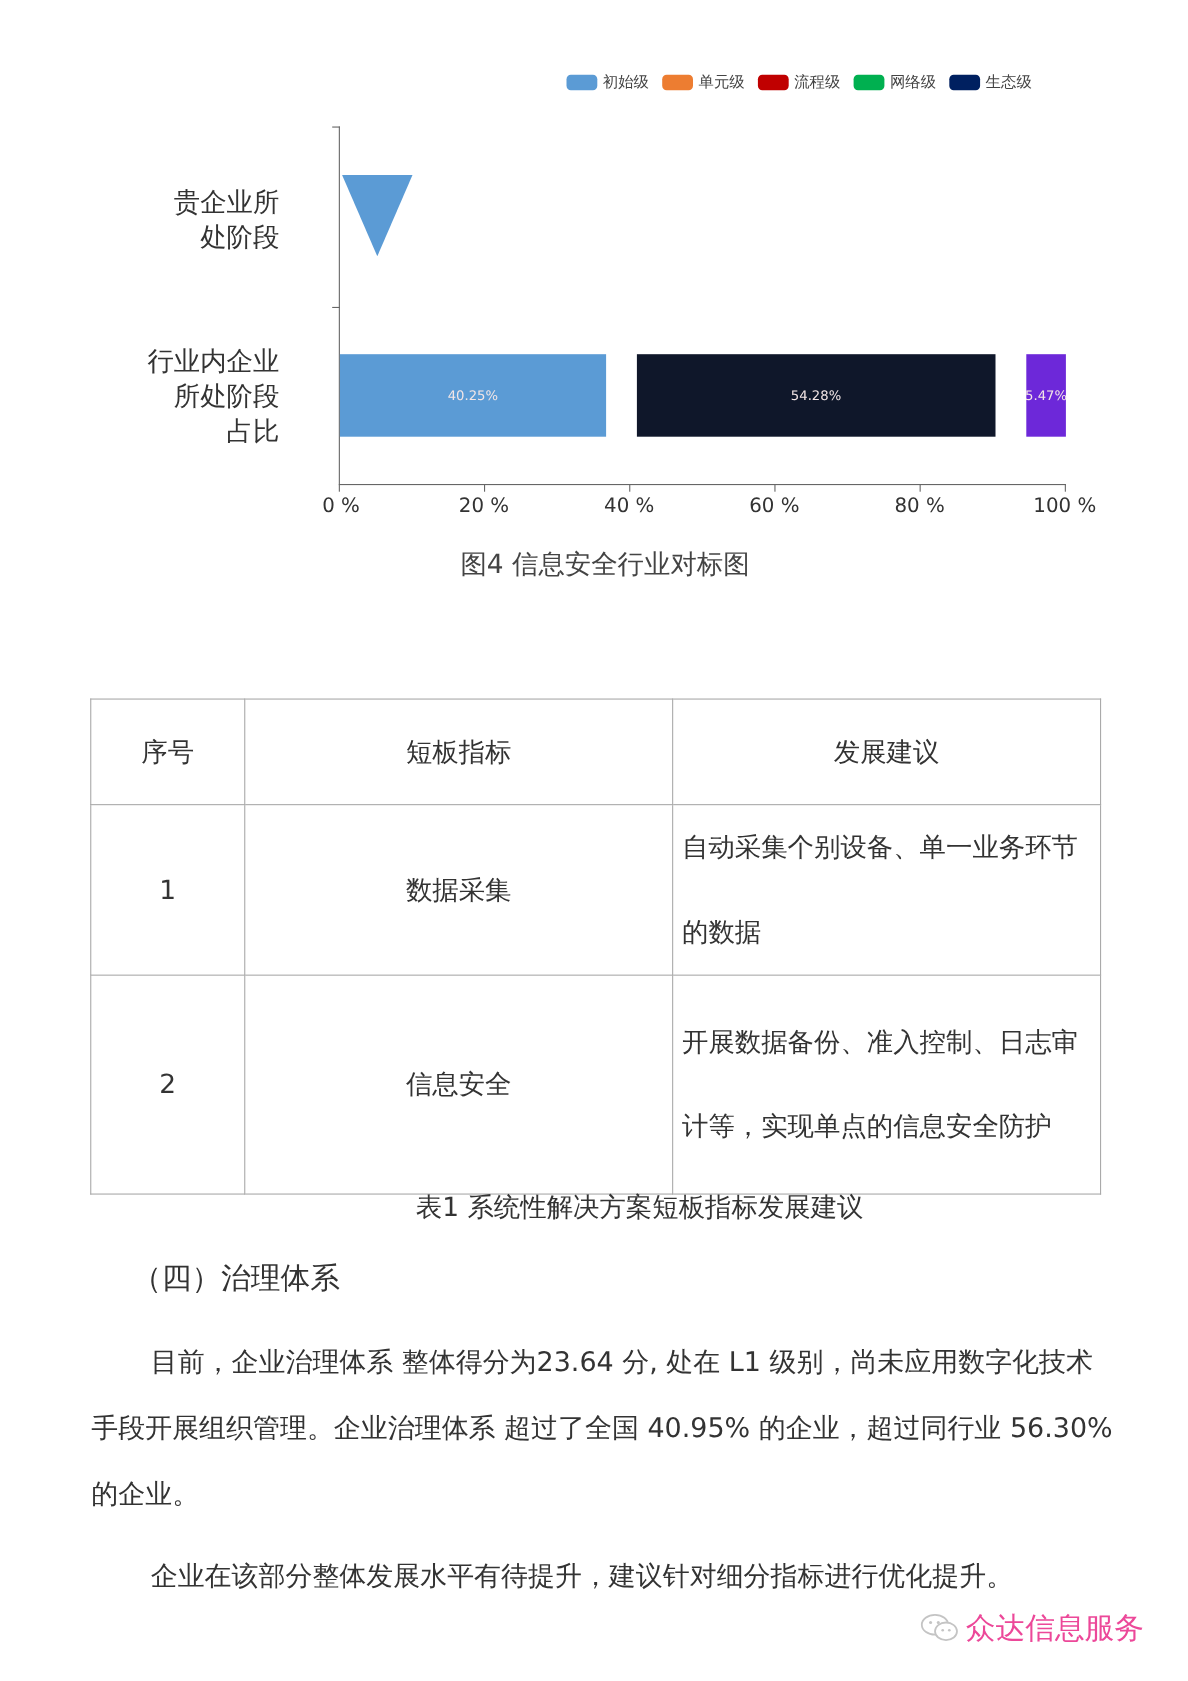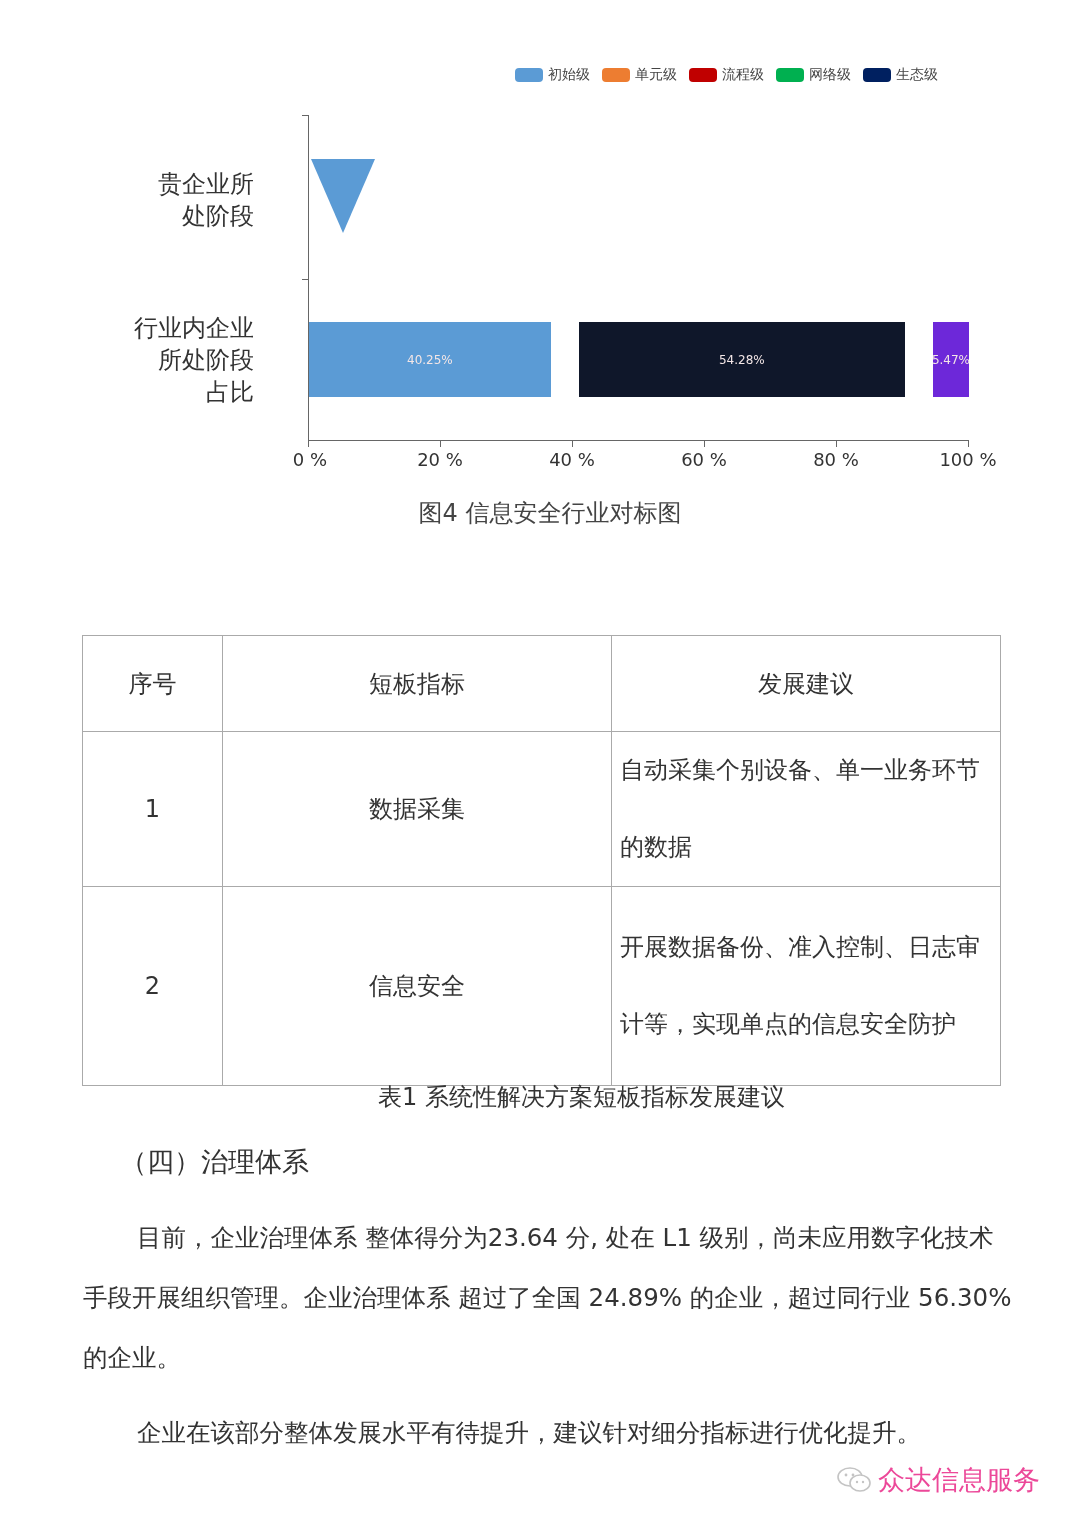--- a/index.html
+++ b/index.html
@@ -131,21 +131,21 @@
     <td class="col-ind">信息安全</td>
     <td class="col-sug">开展数据备份、准入控制、日志审计等，实现单点的信息安全防护</td>
   </tr>
 </tbody>
   </table>
 
 <div class="tbl-caption">表1  系统性解决方案短板指标发展建议</div>
 
 <div class="section-h">（四）治理体系</div>
 
-<div class="para" style="top:1208px">目前，企业治理体系 整体得分为23.64 分, 处在 L1 级别，尚未应用数字化技术手段开展组织管理。企业治理体系 超过了全国 24.89% 的企业，超过同行业 56.30% 的企业。</div>
+<div class="para" style="top:1208px">目前，企业治理体系 整体得分为23.64 分, 处在 L1 级别，尚未应用数字化技术手段开展组织管理。企业治理体系 超过了全国 40.95% 的企业，超过同行业 56.30% 的企业。</div>
 <div class="para" style="top:1403px">企业在该部分整体发展水平有待提升，建议针对细分指标进行优化提升。</div>
 
 <div class="page-no">第 6 页</div>
 
 <div class="watermark">
   <svg class="wm-icon" viewBox="0 0 36 30">
     <ellipse cx="14" cy="12" rx="12" ry="9" fill="none" stroke="#c4c4c4" stroke-width="1.6"></ellipse>
     <ellipse cx="24" cy="18" rx="10" ry="8" fill="#fff" stroke="#c4c4c4" stroke-width="1.6"></ellipse>
     <circle cx="10" cy="10" r="1.4" fill="#c4c4c4"></circle>
     <circle cx="17" cy="10" r="1.4" fill="#c4c4c4"></circle>

